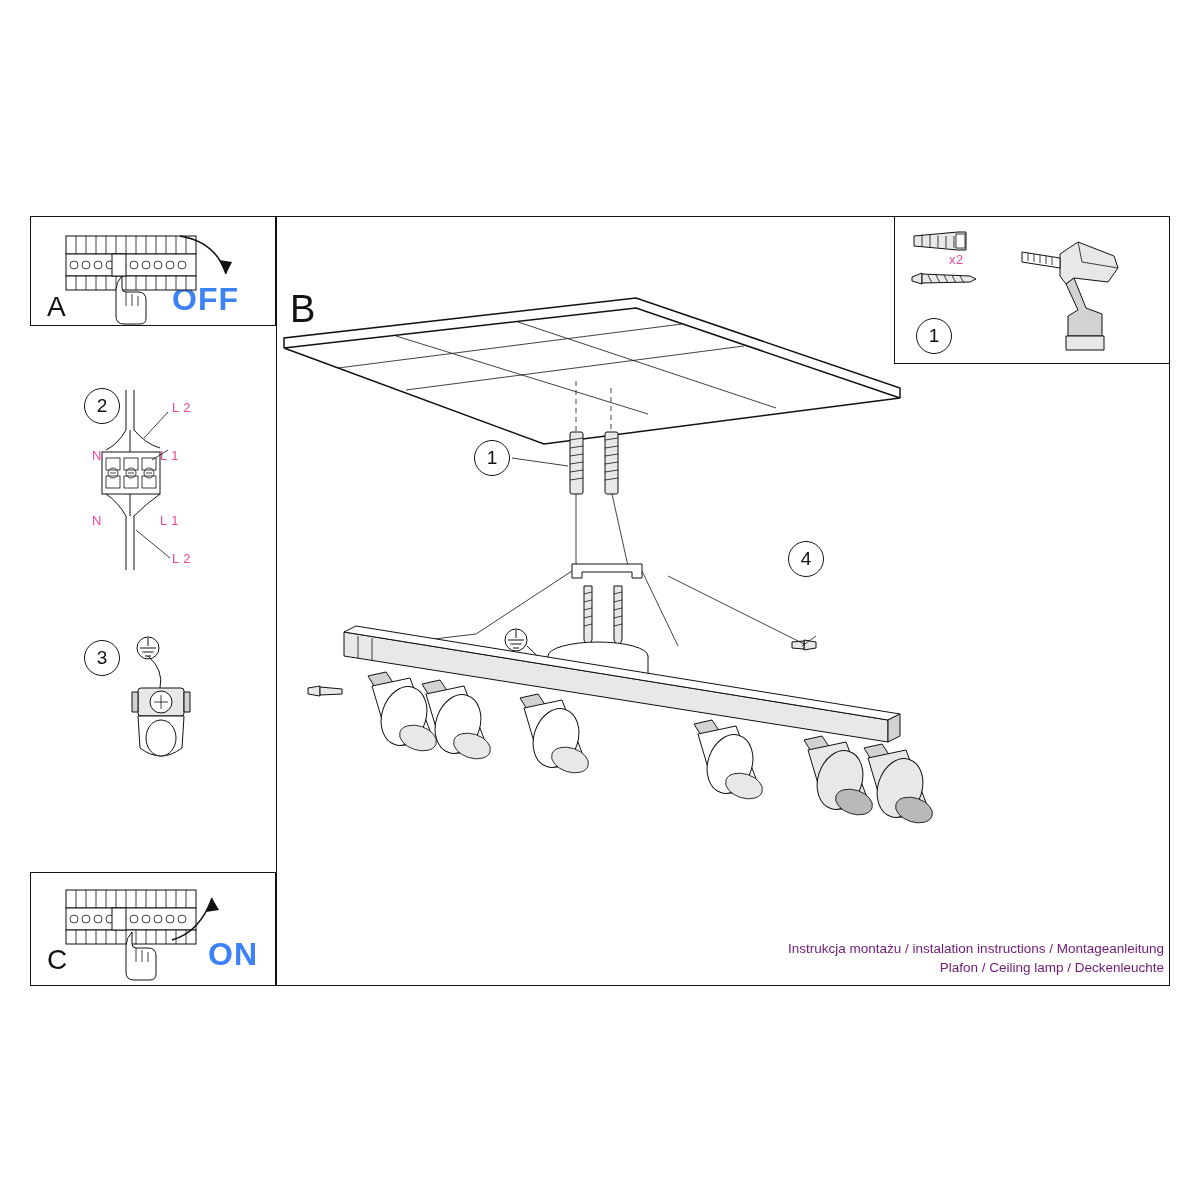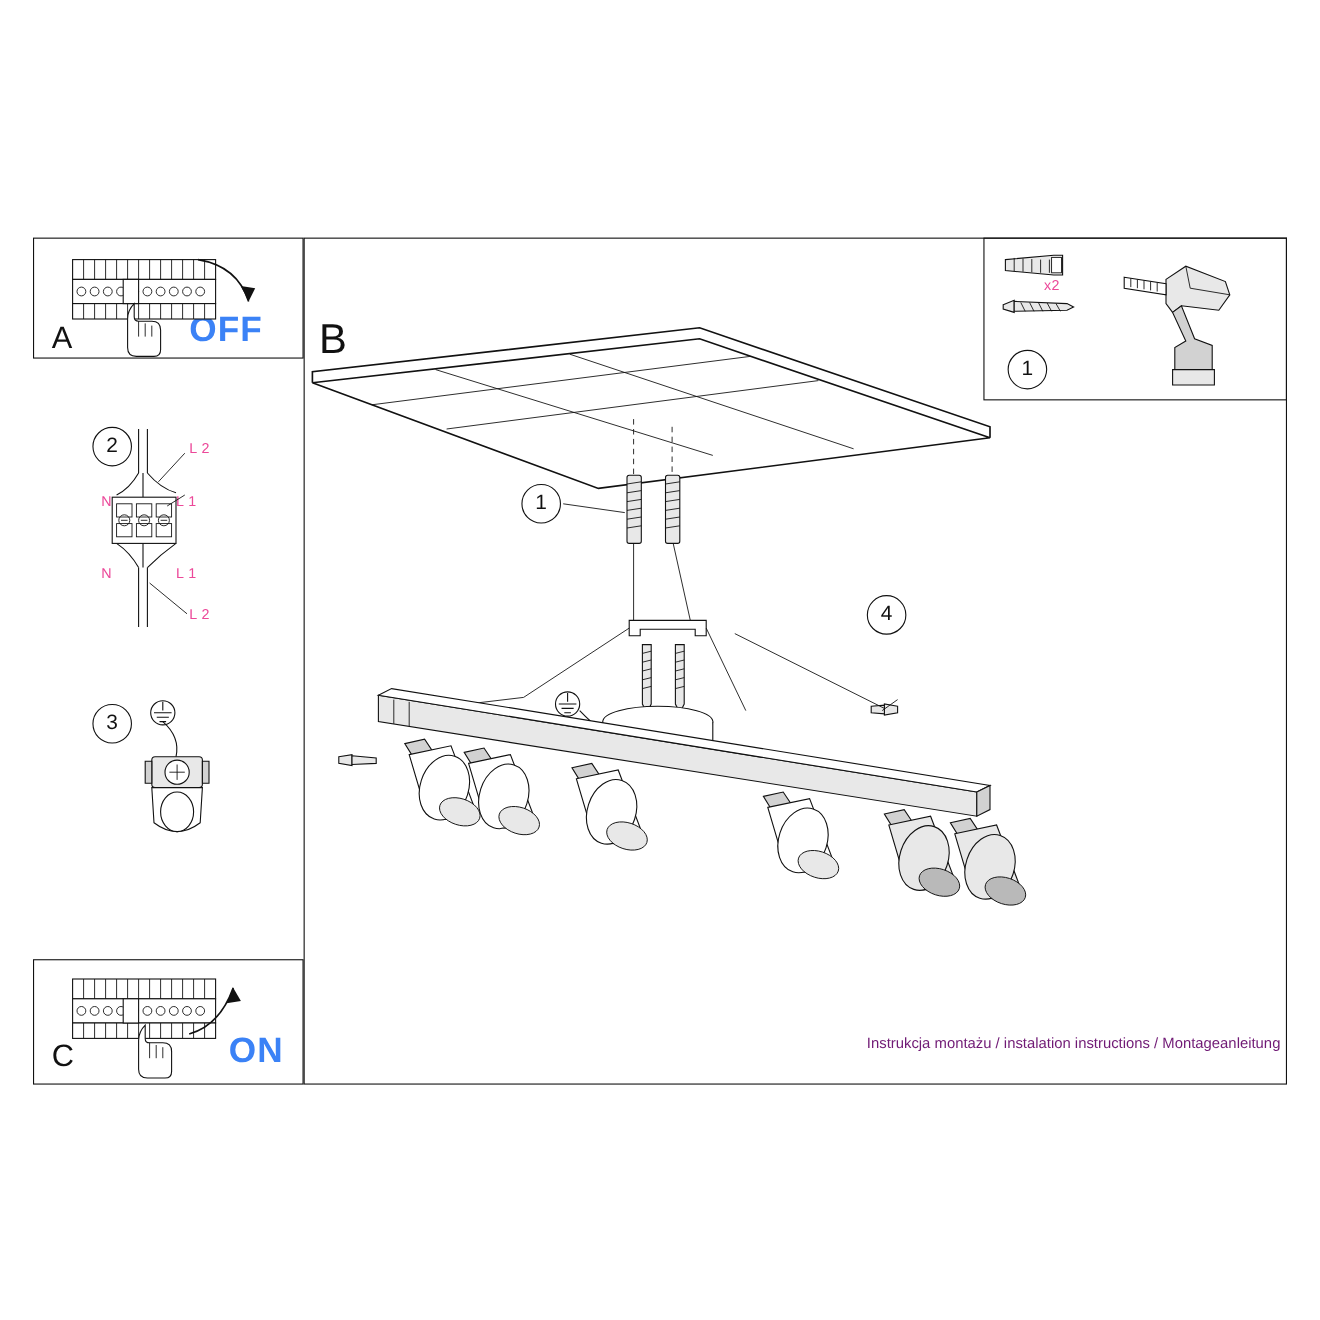--- a/index.html
+++ b/index.html
@@ -398,14 +398,15 @@
     <path class="ln-hair" d="M236 242 L292 250"></path>
 
     <path class="ln-hair" d="M526 430 L540 420"></path>
     <path class="ln-hair" d="M392 360 L528 428"></path>
   </svg>
 
   <div class="callout" style="left:474px; top:440px;">1</div>
   <div class="callout" style="left:788px; top:541px;">4</div>
 
   <div class="footer" style="left:784px; top:938px; width:380px;">Instrukcja montażu / instalation instructions / Montageanleitung</div>
+  <div class="footer" style="left:784px; top:957px; width:380px;">Plafon / Ceiling lamp / Deckenleuchte</div>
 
 </div>
 
 </body></html>

